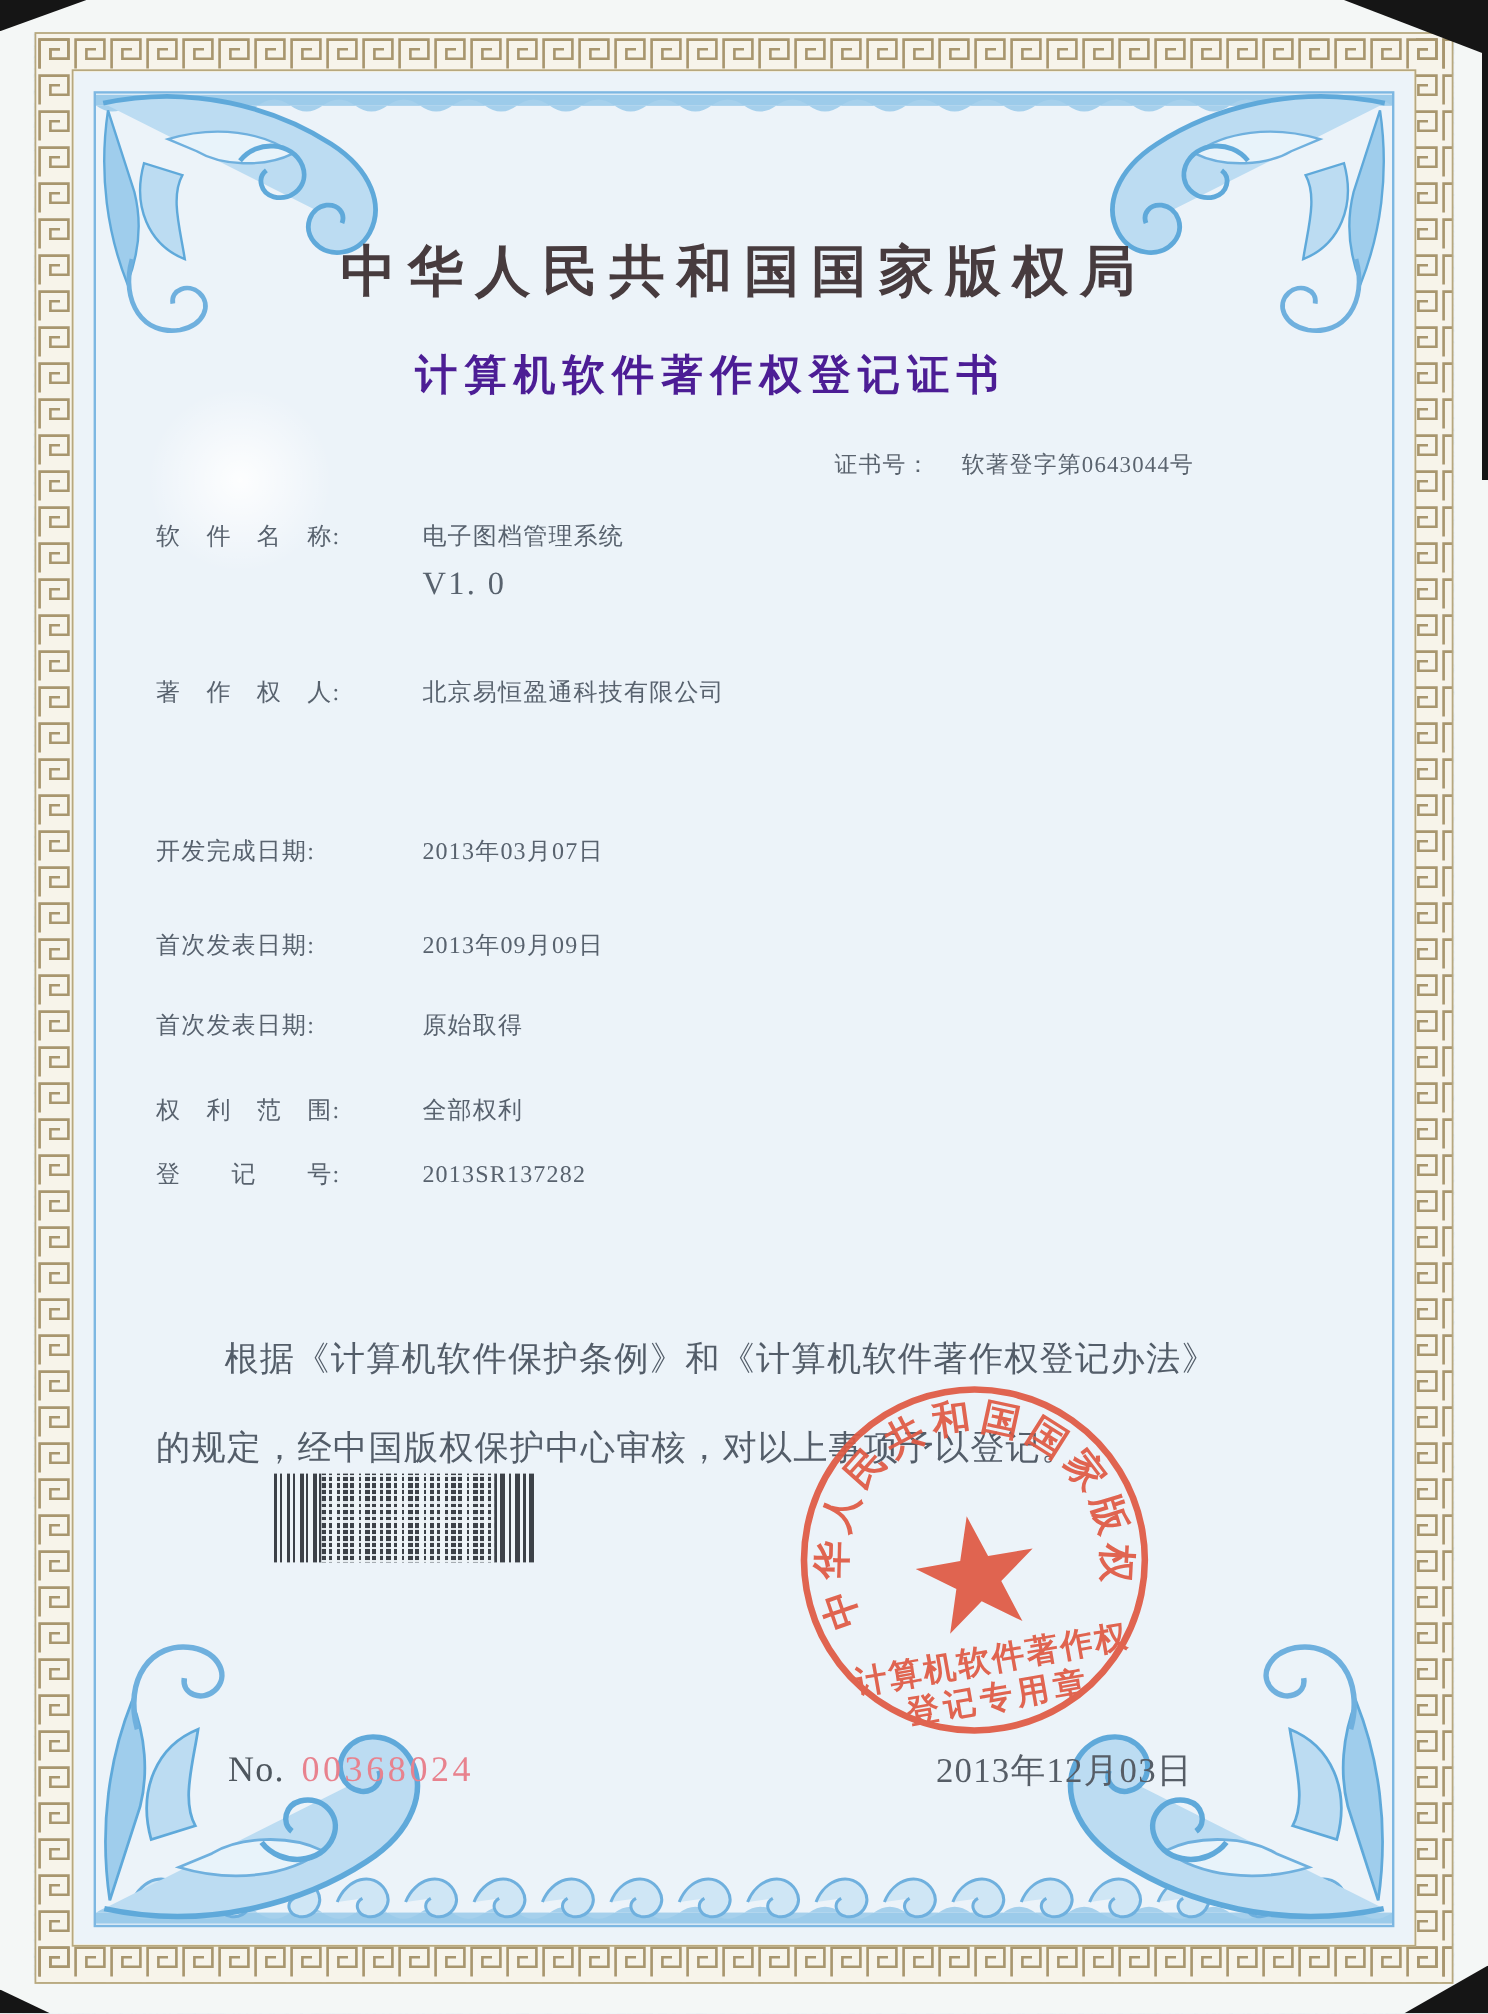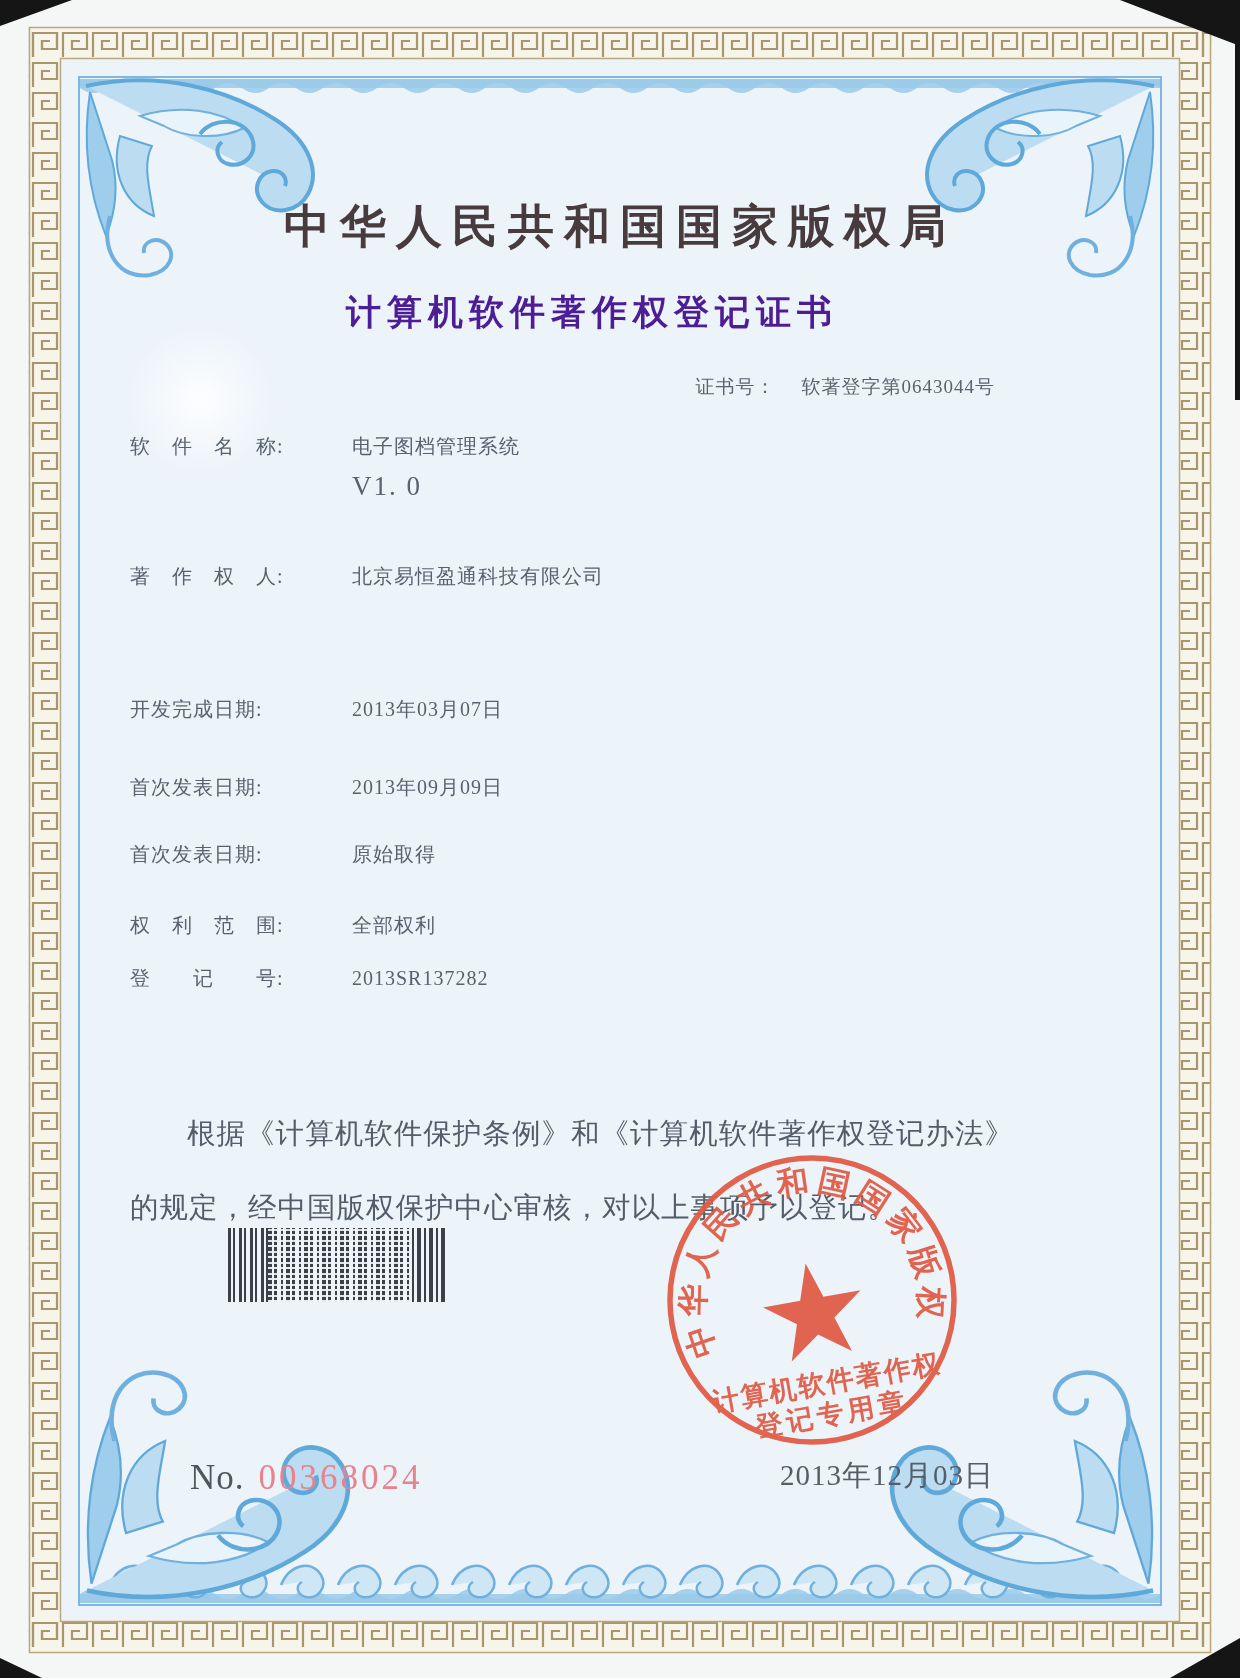--- a/index.html
+++ b/index.html
@@ -51,21 +51,21 @@
     text-indent:2em;letter-spacing:1px;text-align:justify;
   }
   .barcode{
     position:absolute;left:228px;top:1228px;width:218px;height:74px;display:flex;
   }
   .bc-l{width:40px;background:repeating-linear-gradient(90deg,#3c4148 0 3px,#eef4f8 3px 5px,#3c4148 5px 7px,#eef4f8 7px 11px);}
   .bc-m{flex:1;background-image:
       repeating-linear-gradient(0deg, rgba(238,244,248,.95) 0 2px, transparent 2px 5px, rgba(238,244,248,.9) 5px 7px, transparent 7px 11px),
       repeating-linear-gradient(90deg,#3c4148 0 4px,#eef4f8 4px 6px,#3c4148 6px 9px,#eef4f8 9px 13px,#3c4148 13px 15px,#eef4f8 15px 18px);}
   .bc-r{width:34px;background:repeating-linear-gradient(90deg,#3c4148 0 2px,#eef4f8 2px 5px,#3c4148 5px 9px,#eef4f8 9px 12px);}
-  .no-line{position:absolute;left:190px;top:1458px;font-size:35px;color:#4e565e;letter-spacing:1px;}
+  .no-line{position:absolute;left:190px;top:1458px;font-size:30px;color:#4e565e;letter-spacing:1px;}
   .no-line .serial{color:#e8828e;letter-spacing:3px;margin-left:14px;}
   .issue-date{position:absolute;left:748px;top:1456px;font-size:29px;color:#565d66;letter-spacing:1px;margin-left:32px;}
   svg.seal{position:absolute;left:662px;top:1150px;transform:rotate(-10deg);opacity:.93;}
   .seal-text{font-family:"Liberation Serif","DejaVu Serif",serif;font-weight:700;}
   .art{position:absolute;background:#151515;}
   .a1{left:0;top:0;width:72px;height:26px;clip-path:polygon(0 0,100% 0,0 100%);}
   .a2{right:0;top:0;width:120px;height:46px;clip-path:polygon(0 0,100% 0,100% 100%);}
   .a3{right:0;top:40px;width:5px;height:360px;}
   .a4{right:0;bottom:0;width:70px;height:40px;clip-path:polygon(100% 0,100% 100%,0 100%);}
   .a5{left:0;bottom:0;width:42px;height:20px;clip-path:polygon(0 0,100% 100%,0 100%);}

